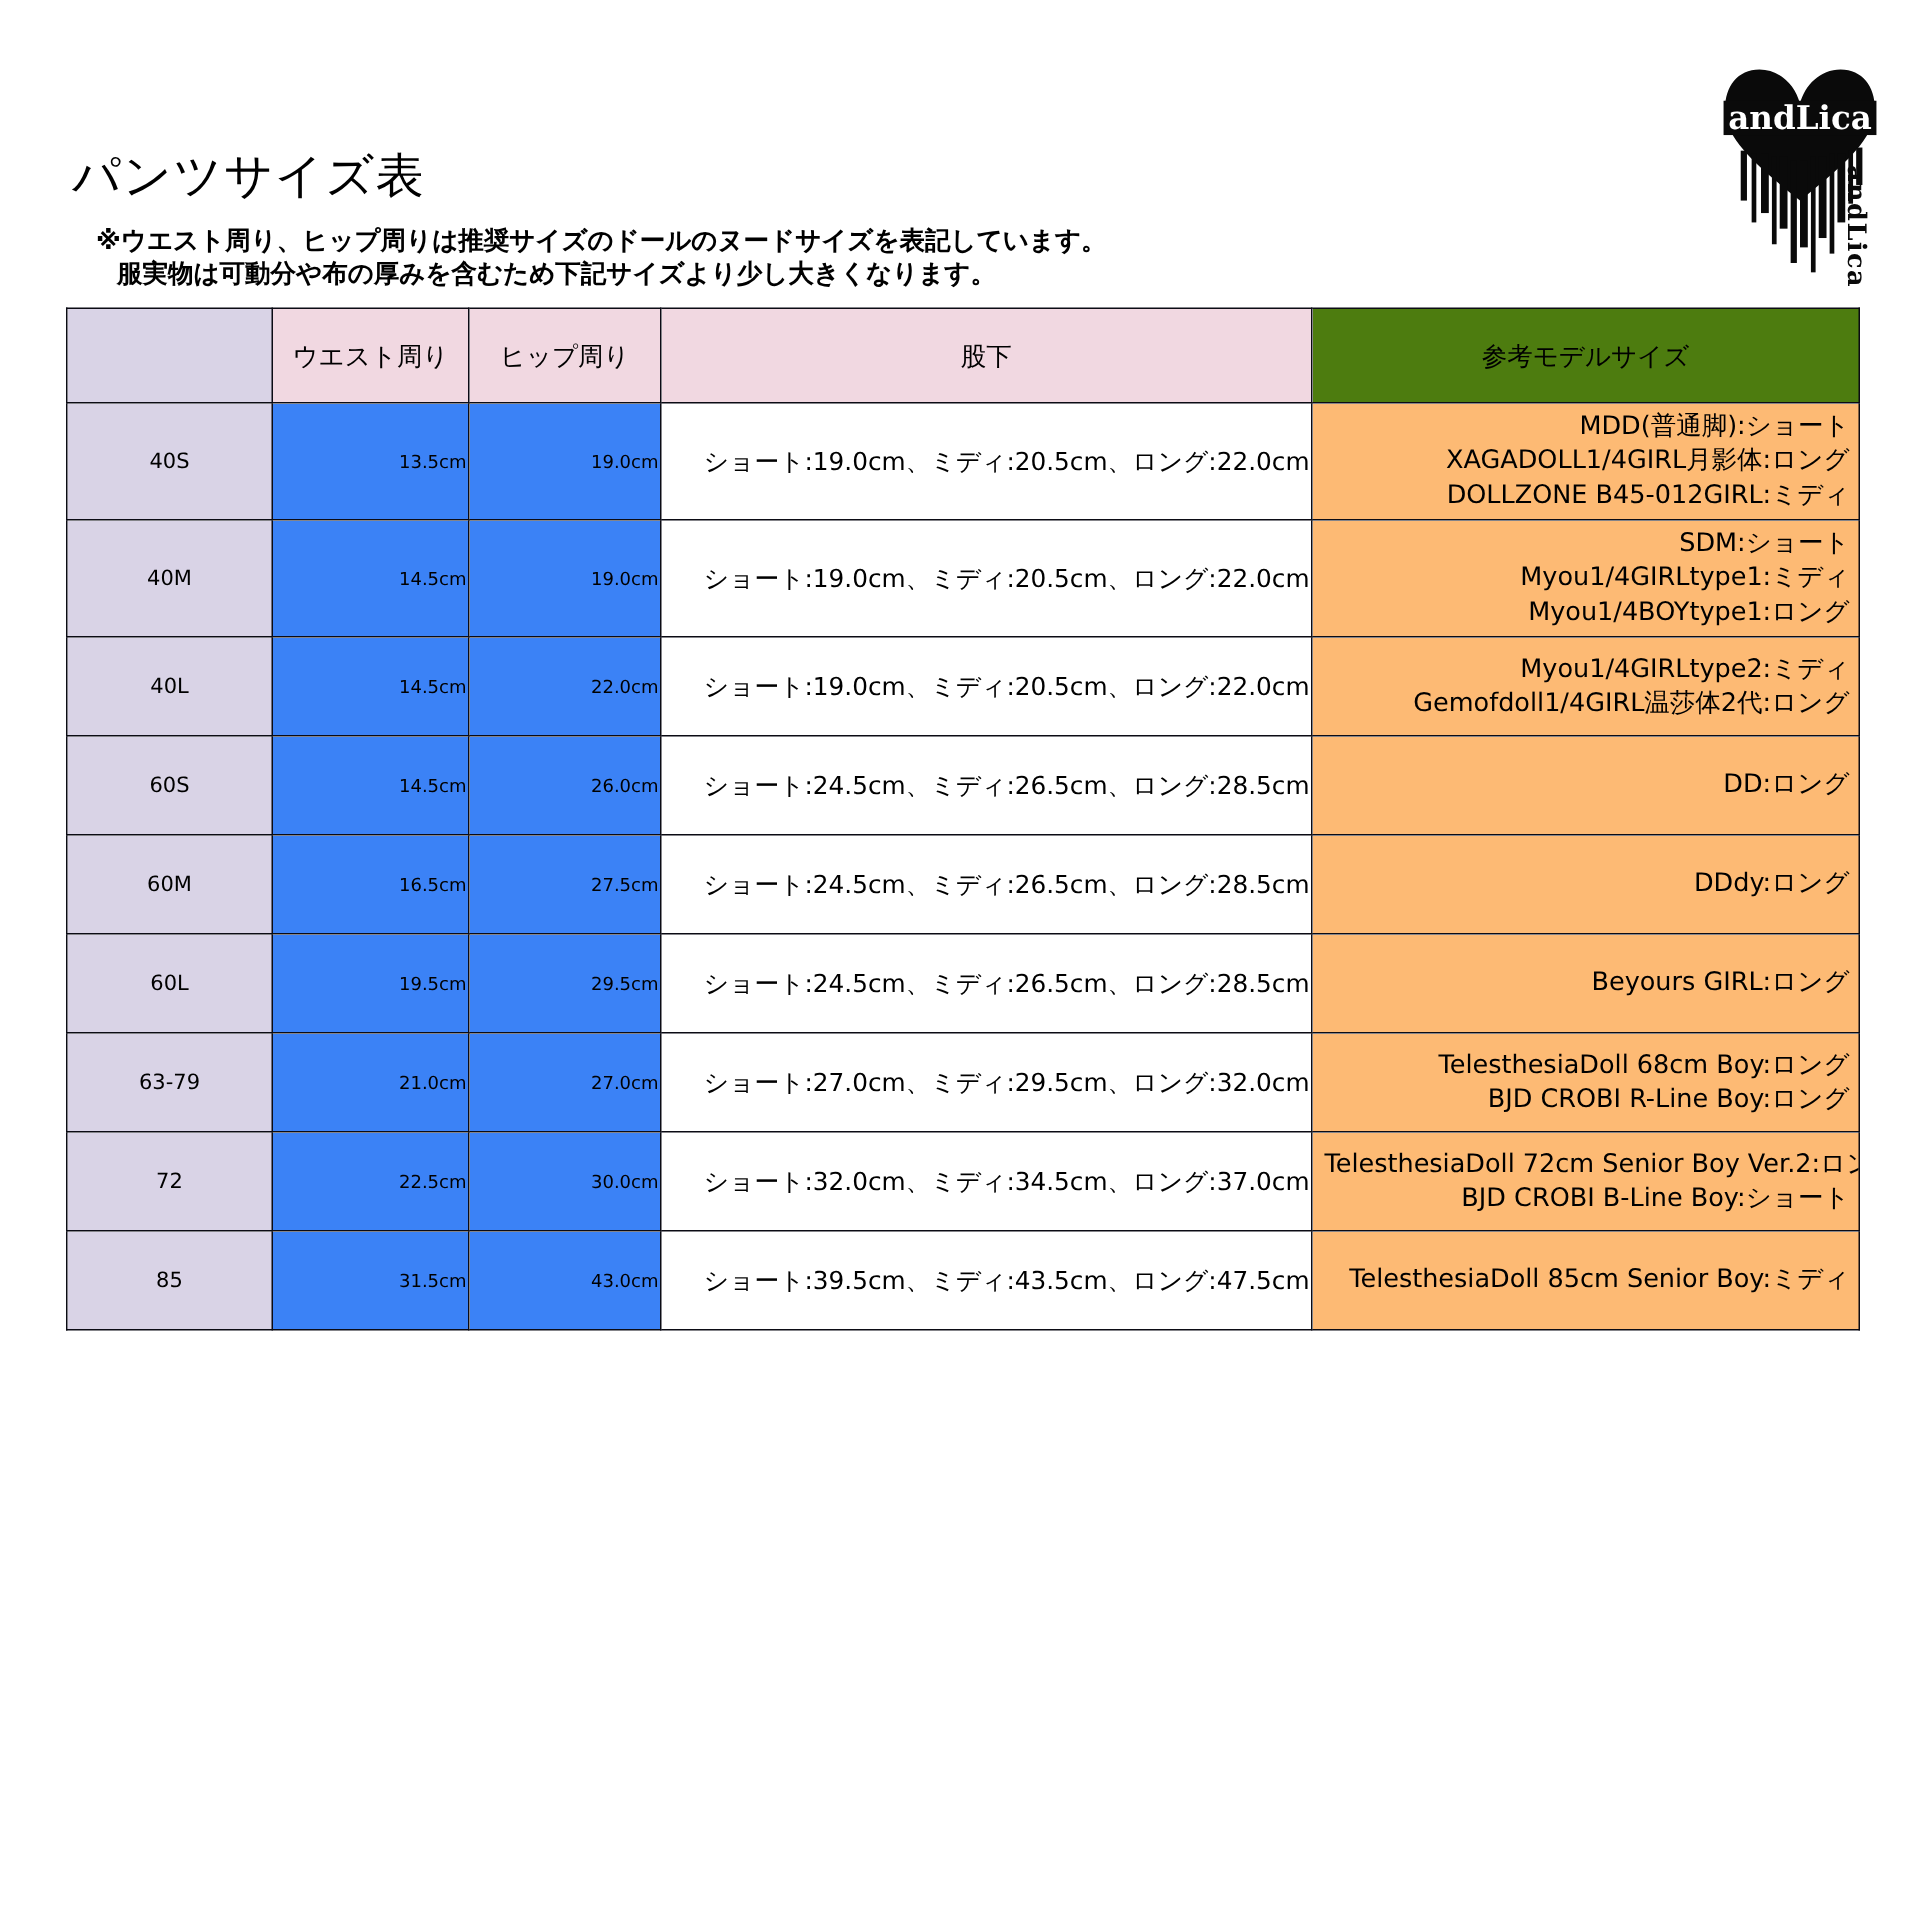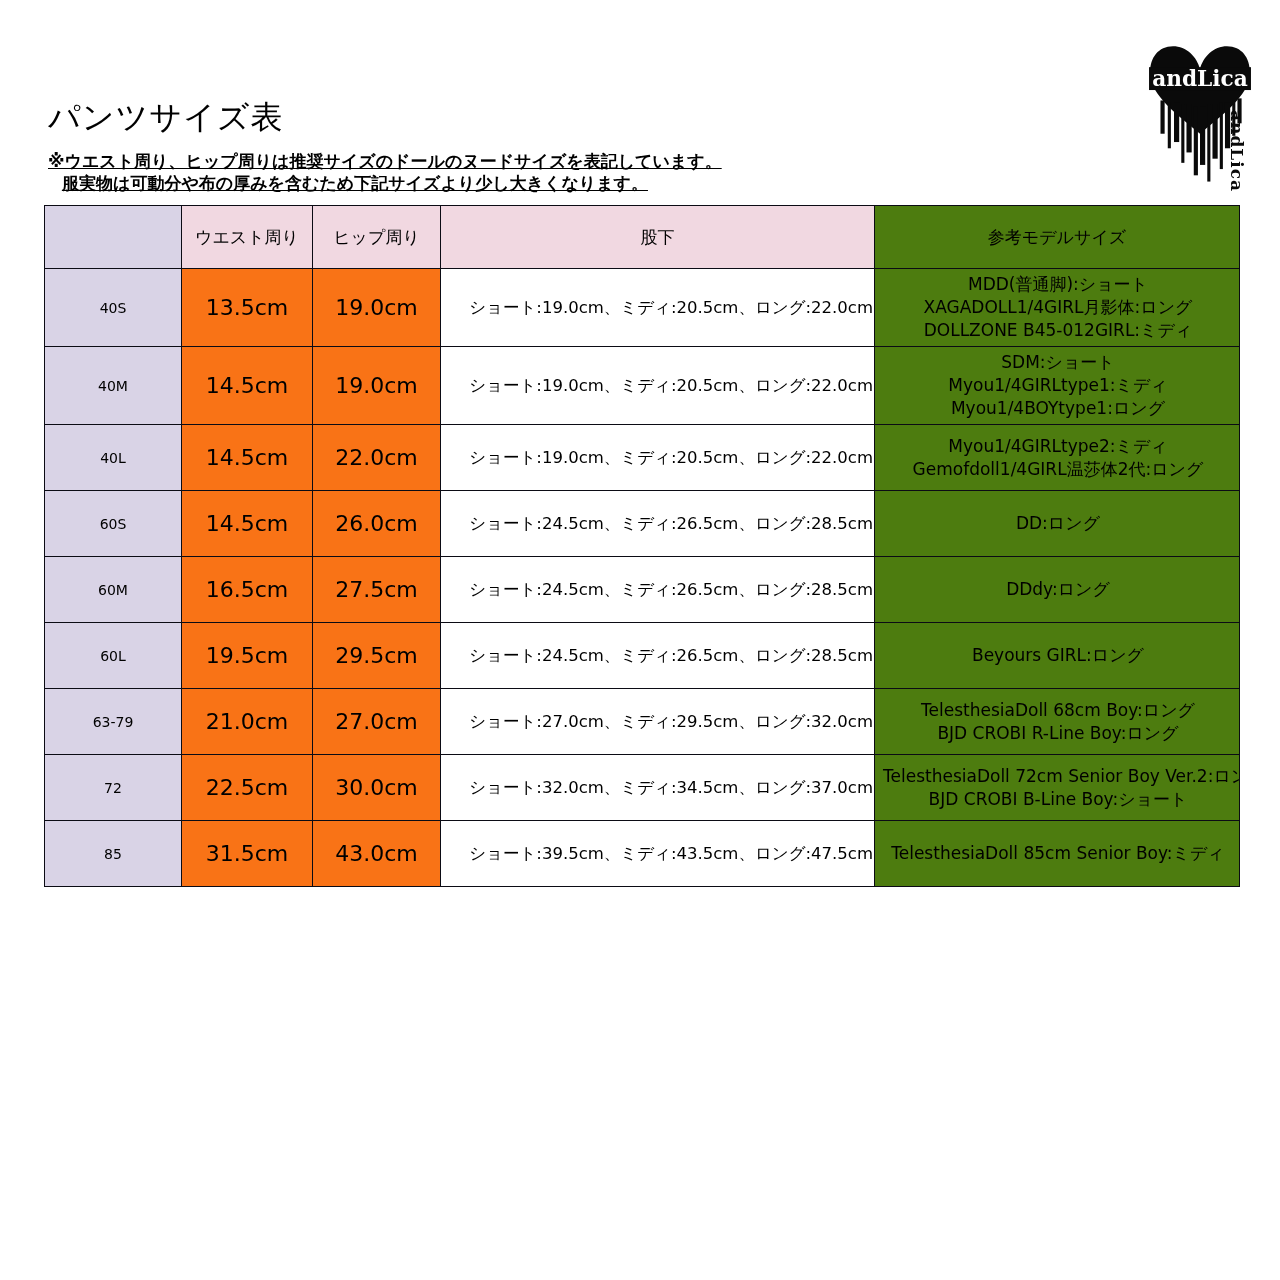--- a/index.html
+++ b/index.html
@@ -3,21 +3,21 @@
 <meta charset="utf-8">
 <style>
   html,body{margin:0;padding:0;background:#fff;}
   body{font-family:"DejaVu Sans","Liberation Sans",sans-serif;color:#000;}
   .canvas{position:relative;width:1280px;height:1280px;background:#ffffff;overflow:hidden;}
 
   .page-title{
     position:absolute;left:48px;top:96px;
     font-size:32px;font-weight:500;letter-spacing:1px;
   }
-  .notes{position:absolute;left:48px;top:150px;font-size:17px;font-weight:600;line-height:22px;text-decoration:underline;}
+  .notes{position:absolute;left:64px;top:150px;font-size:17px;font-weight:600;line-height:22px;}
   .note-2{padding-left:14px;}
 
   
   .logo{position:absolute;left:1148px;top:40px;width:104px;height:180px;}
   .logo svg{display:block;}
   .logo-vertical{
     position:absolute;left:1227px;top:110px;height:92px;
     writing-mode:vertical-rl;
     font-family:"DejaVu Serif","Liberation Serif",serif;
     font-weight:bold;font-size:17px;letter-spacing:1px;color:#0a0a0a;
@@ -41,23 +41,23 @@
   .col-hip{width:128px;}
   .col-inseam{width:434px;}
   .col-models{width:365px;}
 
   .cell-lavender{background:#d9d3e6;}
   .cell-pink{background:#f1d8e1;}
   .cell-white{background:#4d7c0f;}
 
   .size-table th{font-size:17px;text-align:center;}
   td.size-cell{font-size:14px;text-align:center;background:#d9d3e6;}
-  td.num-cell{font-size:22px;text-align:center;background:#f97316;}
+  td.num-cell{font-size:12px;text-align:right;background:#3b82f6;}
   td.inseam-cell{font-size:16.5px;text-align:right;background:#fff;}
-  td.models-cell{font-size:17px;text-align:center;background:#4d7c0f;padding:4px 6px 4px 8px;vertical-align:middle;}
+  td.models-cell{font-size:17px;text-align:right;background:#fdba74;padding:4px 6px 4px 8px;vertical-align:middle;}
   .model-line{line-height:23px;white-space:nowrap;}
 </style>
 </head>
 <body>
 
 <div class="canvas">
 
   <div class="page-title">パンツサイズ表</div>
 
   <div class="notes">

